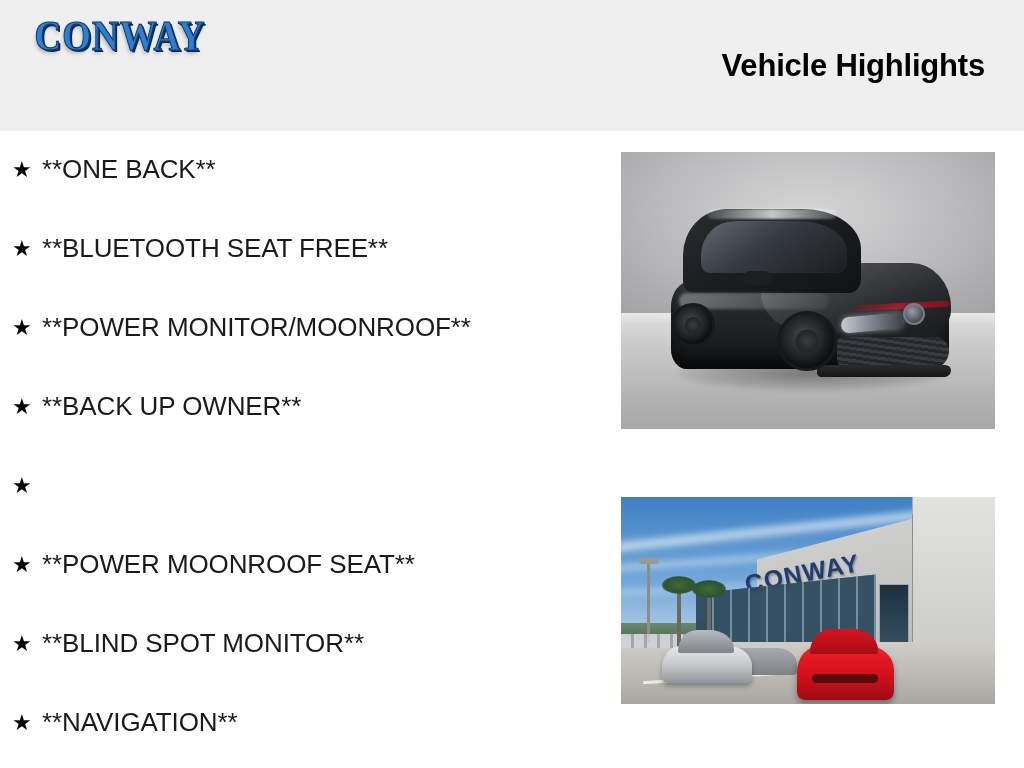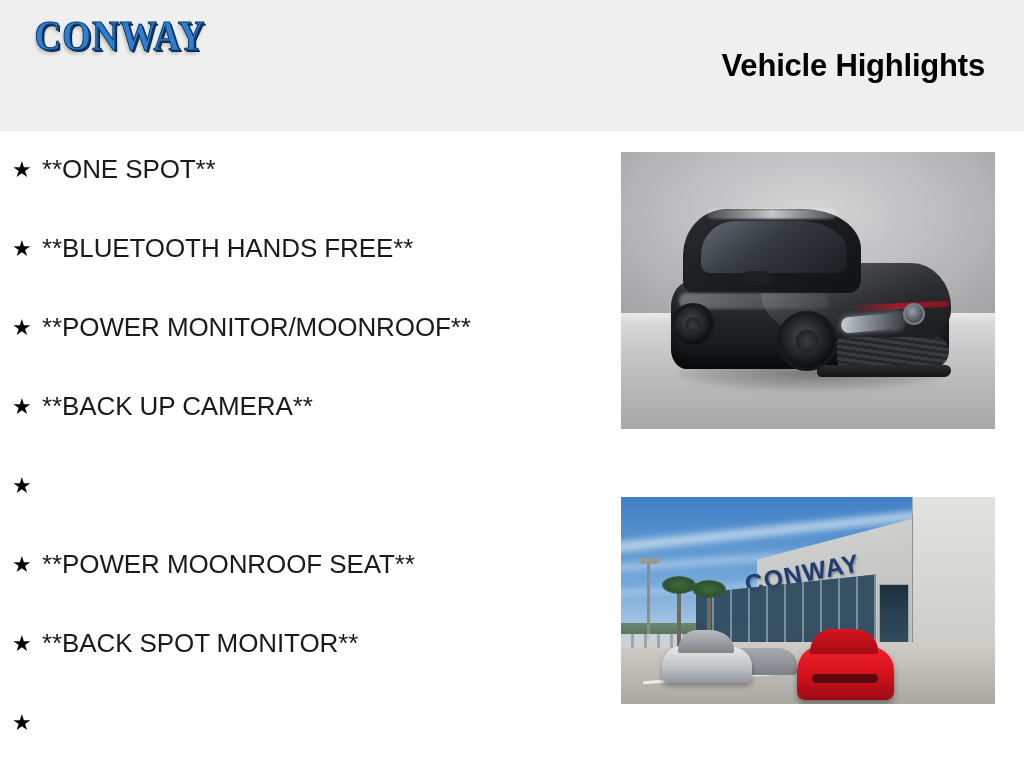--- a/index.html
+++ b/index.html
@@ -550,54 +550,55 @@
     <div class="logo-word">CONWAY</div>
   </div>
 
   <div class="page-title">Vehicle Highlights</div>
 </div>
 
 <div class="highlights">
 
   <div class="highlight-row">
     <span class="bullet-star">★</span>
-    <span class="highlight-label">**ONE SPOT**</span>
-  </div>
-
-  <div class="highlight-row">
-    <span class="bullet-star">★</span>
-    <span class="highlight-label">**BLUETOOTH HANDS FREE**</span>
+    <span class="highlight-label">**ONE BACK**</span>
+  </div>
+
+  <div class="highlight-row">
+    <span class="bullet-star">★</span>
+    <span class="highlight-label">**BLUETOOTH SEAT FREE**</span>
   </div>
 
   <div class="highlight-row">
     <span class="bullet-star">★</span>
     <span class="highlight-label">**POWER MONITOR/MOONROOF**</span>
   </div>
 
   <div class="highlight-row">
     <span class="bullet-star">★</span>
-    <span class="highlight-label">**BACK UP CAMERA**</span>
+    <span class="highlight-label">**BACK UP OWNER**</span>
   </div>
 
   <div class="highlight-row">
     <span class="bullet-star">★</span>
   </div>
 
   <div class="highlight-row">
     <span class="bullet-star">★</span>
     <span class="highlight-label">**POWER MOONROOF SEAT**</span>
   </div>
 
   <div class="highlight-row">
     <span class="bullet-star">★</span>
-    <span class="highlight-label">**BACK SPOT MONITOR**</span>
-  </div>
-
-  <div class="highlight-row">
-    <span class="bullet-star">★</span>
+    <span class="highlight-label">**BLIND SPOT MONITOR**</span>
+  </div>
+
+  <div class="highlight-row">
+    <span class="bullet-star">★</span>
+    <span class="highlight-label">**NAVIGATION**</span>
   </div>
 
 </div>
 
 <div class="photo-vehicle">
   <div class="pv-floor"></div>
   <div class="pv-shadow"></div>
   <div class="car">
     <div class="car-lower"></div>
     <div class="car-hood"></div>

